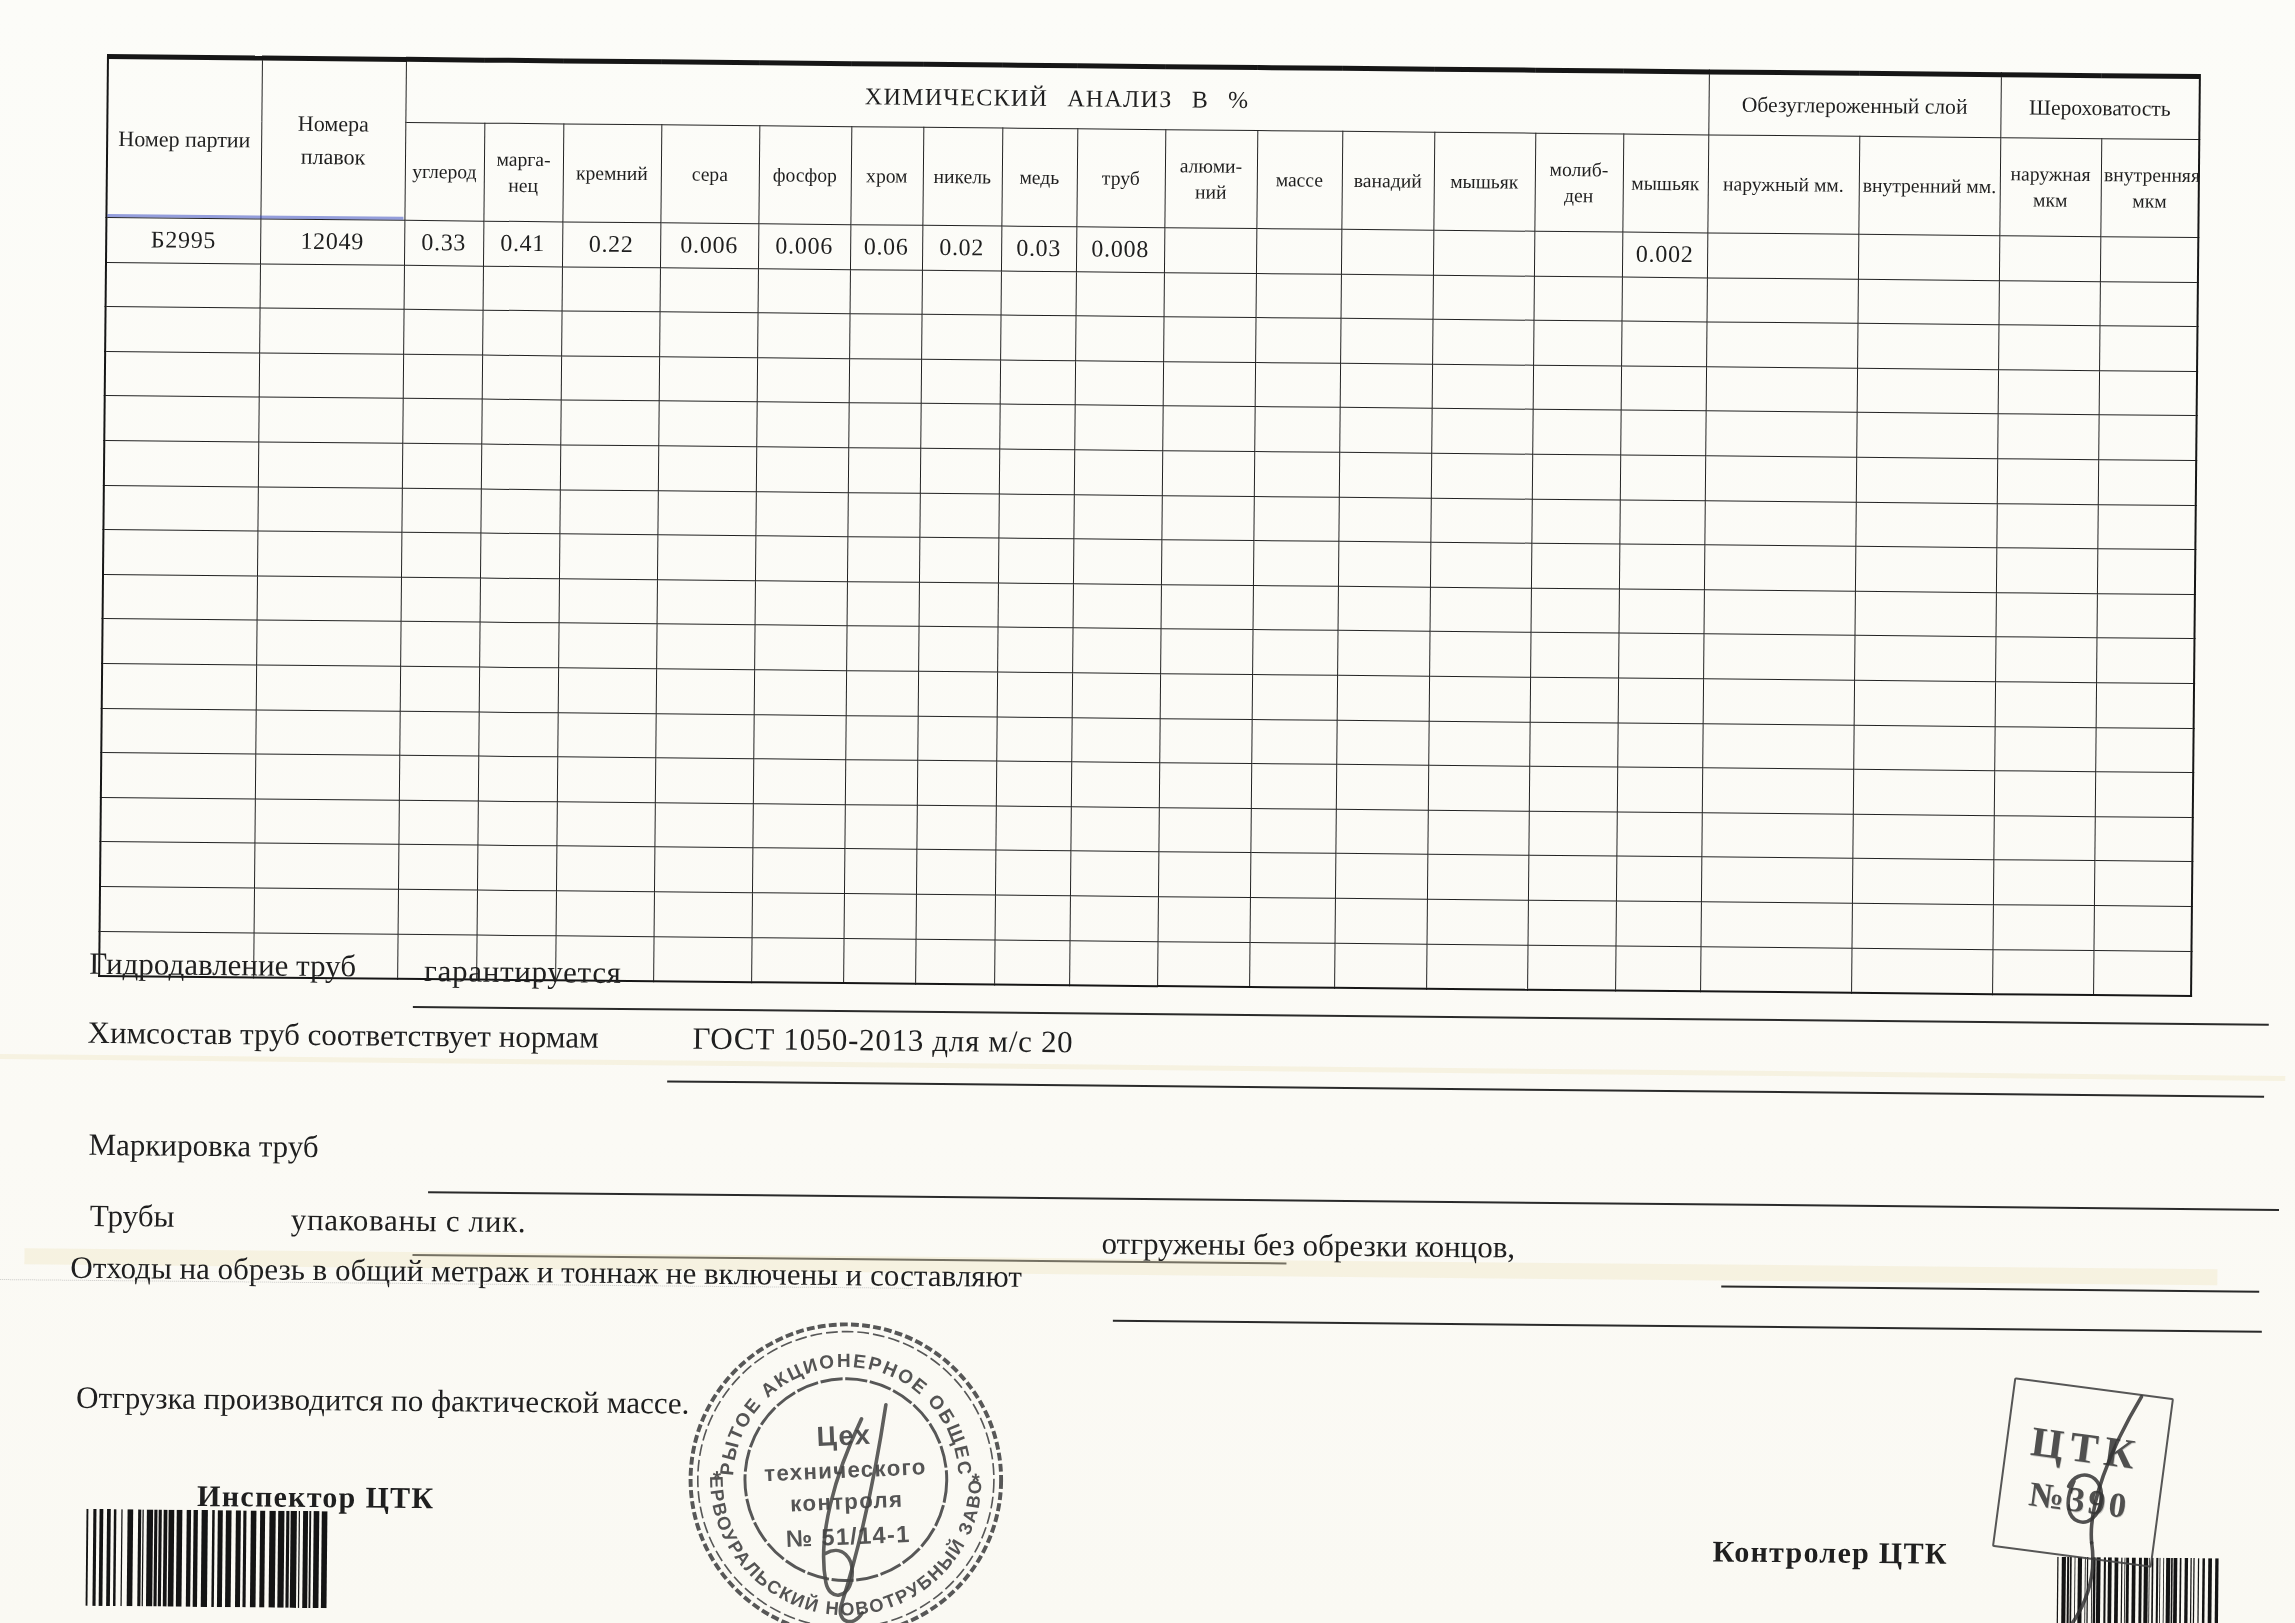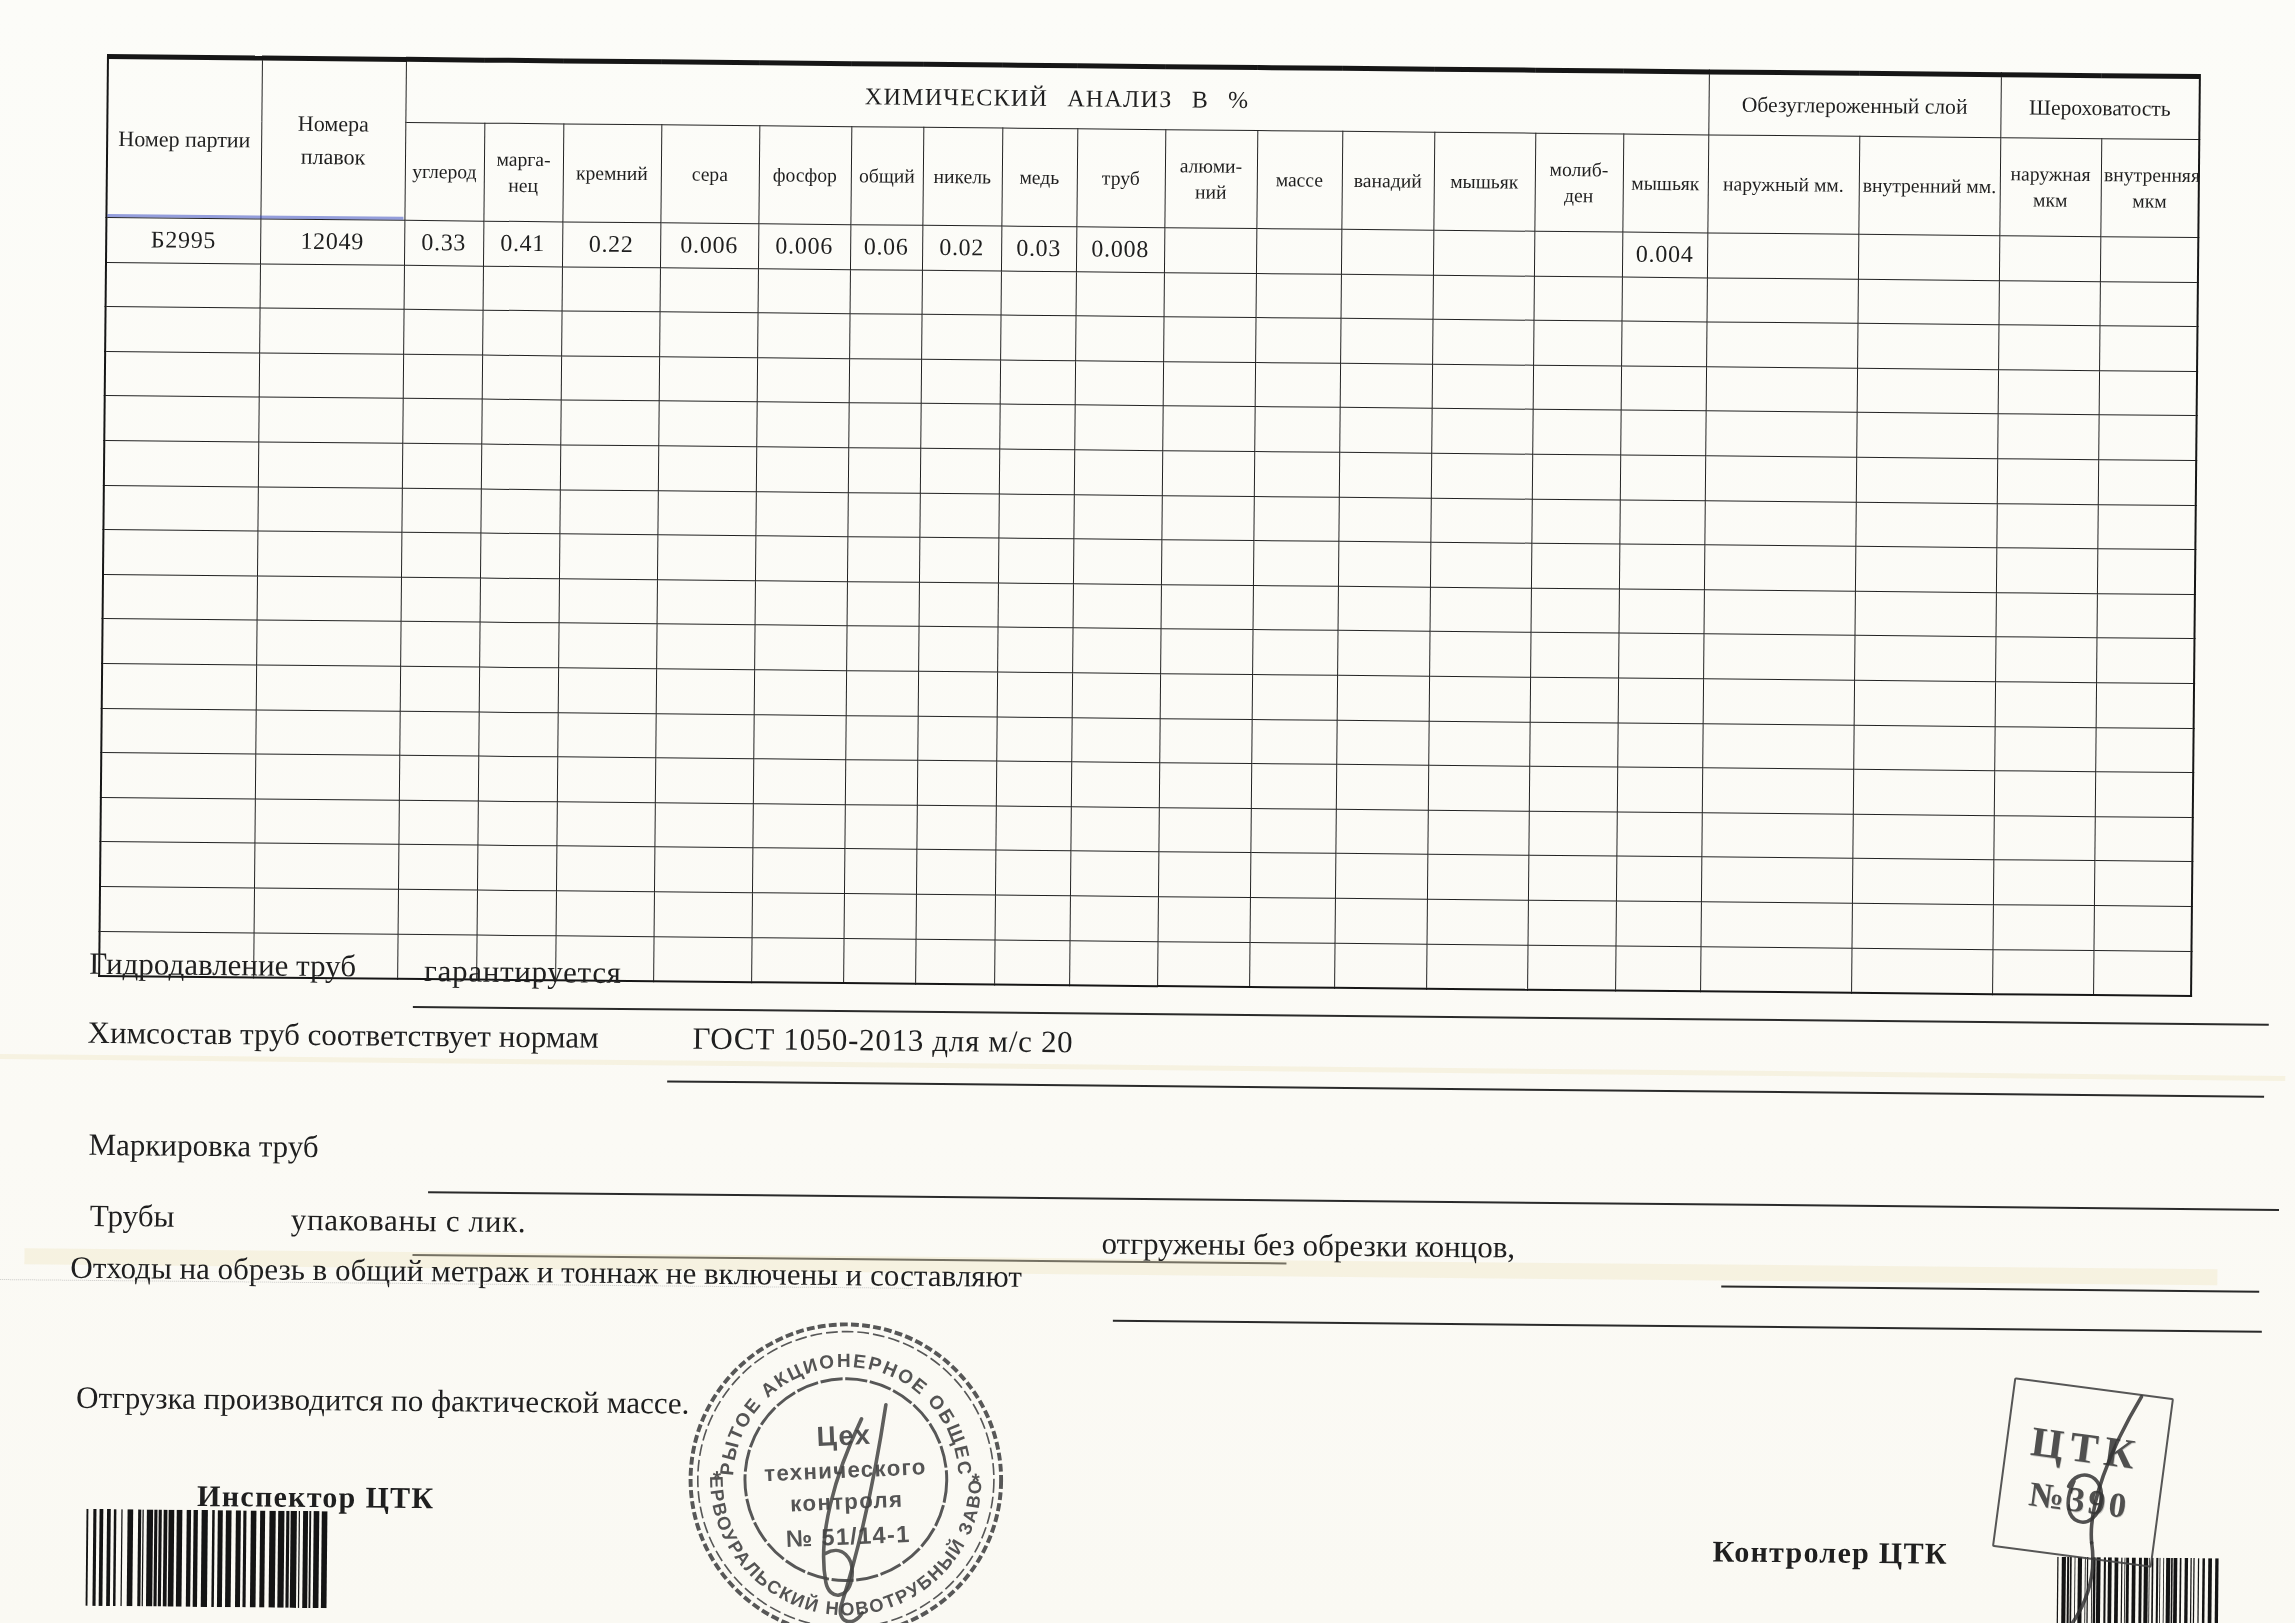--- a/index.html
+++ b/index.html
@@ -99,21 +99,21 @@
         <th colspan="15" class="chem-group">ХИМИЧЕСКИЙ АНАЛИЗ В %</th>
         <th colspan="2" class="group">Обезуглероженный слой</th>
         <th colspan="2" class="group">Шероховатость</th>
       </tr>
       <tr class="h2">
         <th>углерод</th>
         <th>марга-нец</th>
         <th>кремний</th>
         <th>сера</th>
         <th>фосфор</th>
-        <th>общий</th>
+        <th>хром</th>
         <th>никель</th>
         <th>медь</th>
         <th>труб</th>
         <th>алюми-ний</th>
         <th>массе</th>
         <th>ванадий</th>
         <th>мышьяк</th>
         <th>молиб-ден</th>
         <th>мышьяк</th>
         <th>наружный мм.</th>
@@ -133,21 +133,21 @@
         <td>0.006</td>
         <td>0.06</td>
         <td>0.02</td>
         <td>0.03</td>
         <td>0.008</td>
         <td></td>
         <td></td>
         <td></td>
         <td></td>
         <td></td>
-        <td>0.004</td>
+        <td>0.002</td>
         <td></td>
         <td></td>
         <td></td>
         <td></td>
       </tr>
       <tr class="empty-row">
         <td></td>
           <td></td>
         <td></td>
           <td></td>

